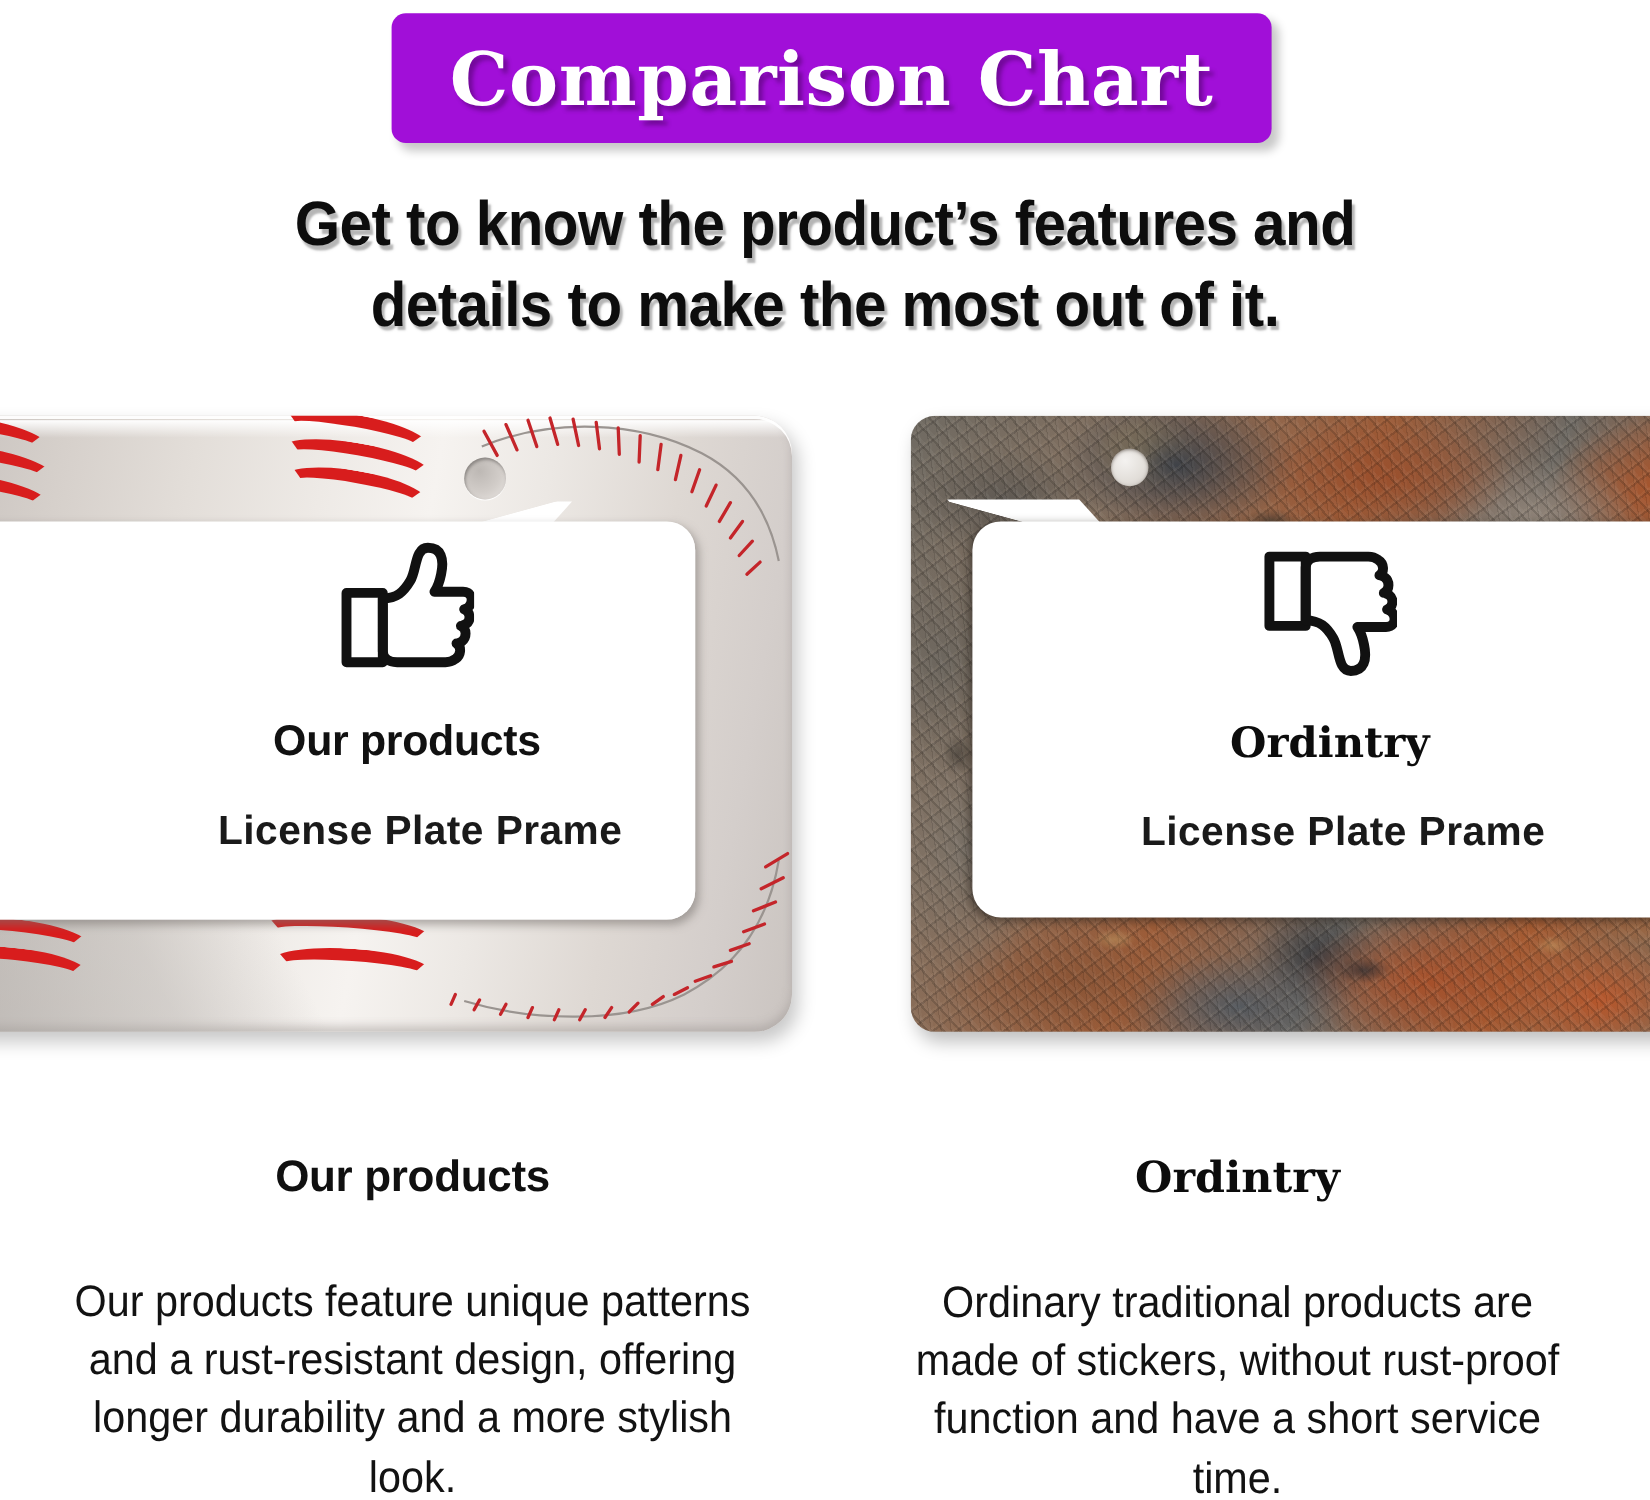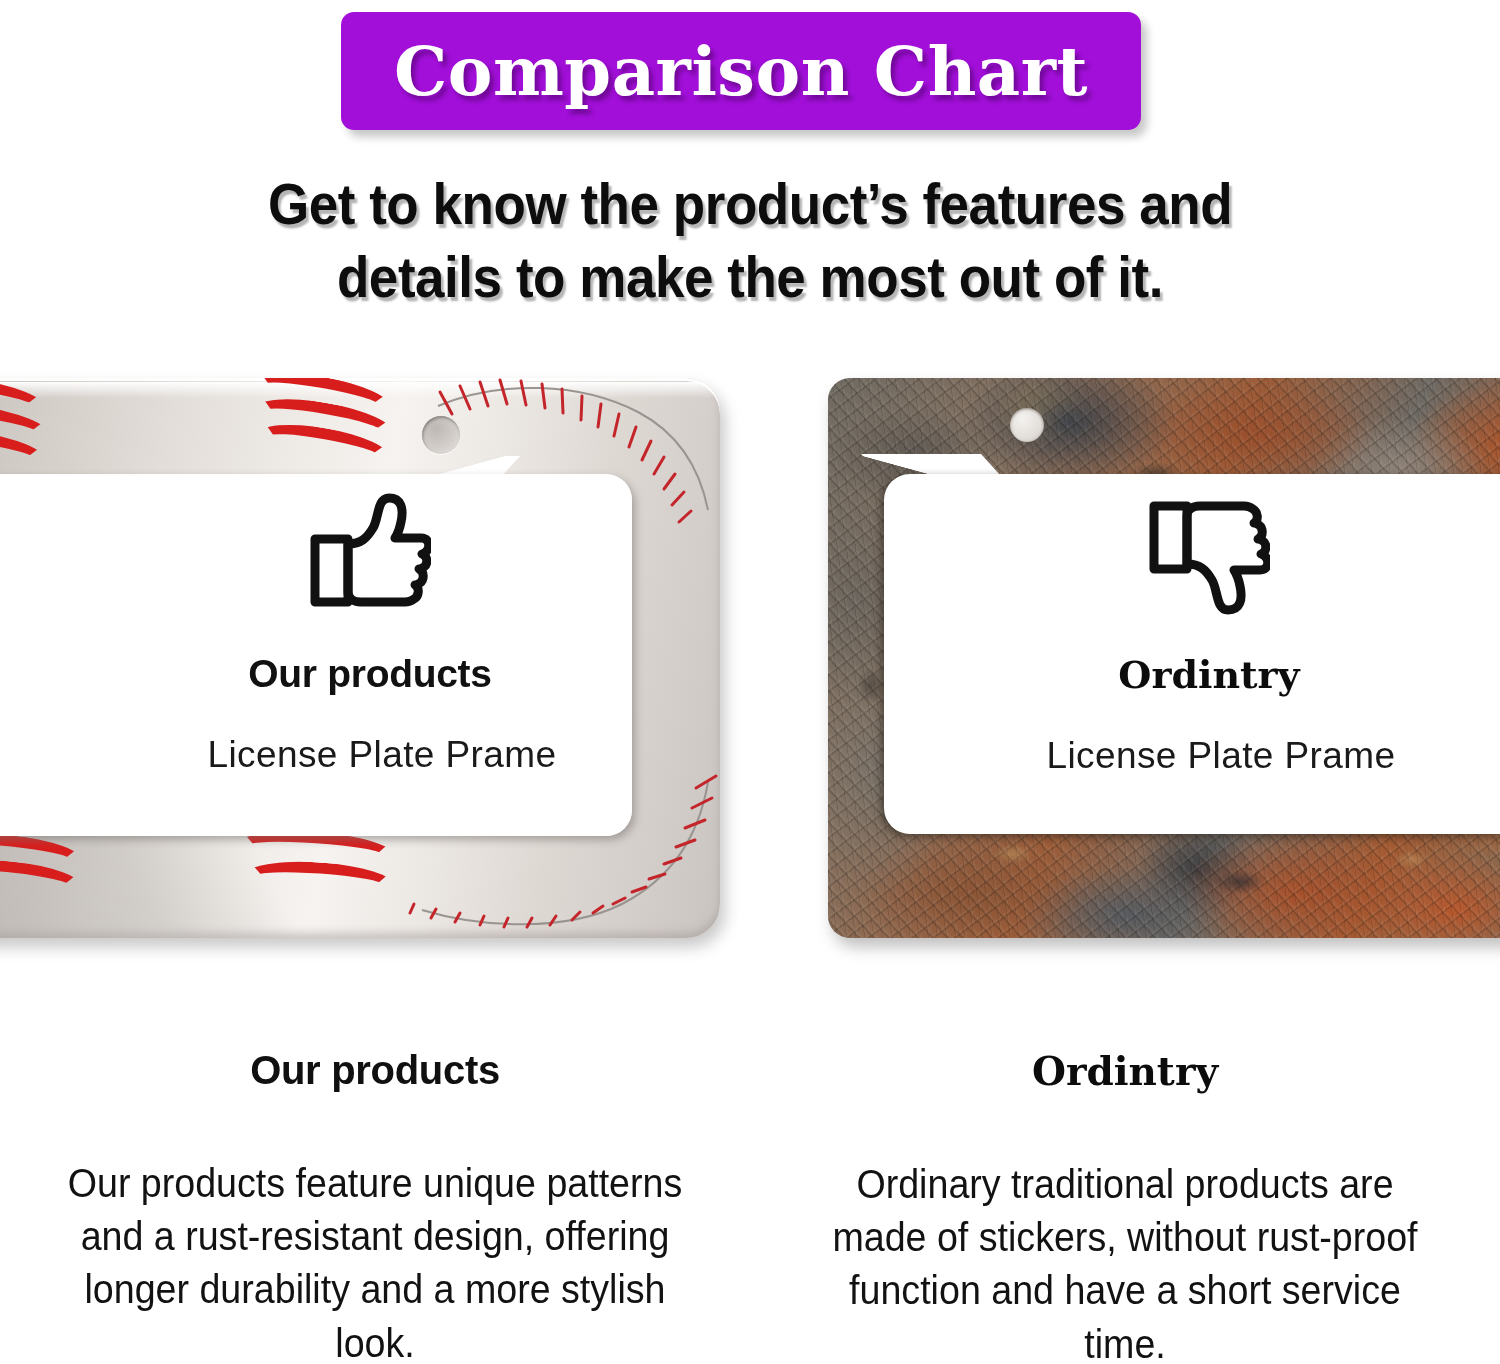--- a/index.html
+++ b/index.html
@@ -12,21 +12,21 @@
     height: 1364px;
     position: relative;
     overflow: hidden;
     font-family: "Liberation Sans", sans-serif;
     -webkit-font-smoothing: antialiased;
   }
 
   
   .title-banner {
     position: absolute;
-    left: 341px;
+    left: 356px;
     top: 12px;
     width: 800px;
     height: 118px;
     background: #a10fd8;
     border-radius: 13px;
     box-shadow: 6px 7px 9px rgba(0,0,0,0.22);
     display: flex;
     align-items: center;
     justify-content: center;
   }
@@ -281,21 +281,21 @@
     letter-spacing: -0.3px;
   }
   .label-strong-serif {
     font-family: "DejaVu Serif", "Liberation Serif", serif;
     font-weight: 700;
     font-size: 38px;
     color: #0c0c0c;
   }
   .label-light {
     font-family: "Liberation Sans", sans-serif;
-    font-weight: 400;
+    font-weight: 700;
     font-size: 37px;
     color: #1a1a1a;
     letter-spacing: 0.4px;
     margin-left: 24px;
   }
 
   
   .bottom {
     position: absolute;
     left: 0;

